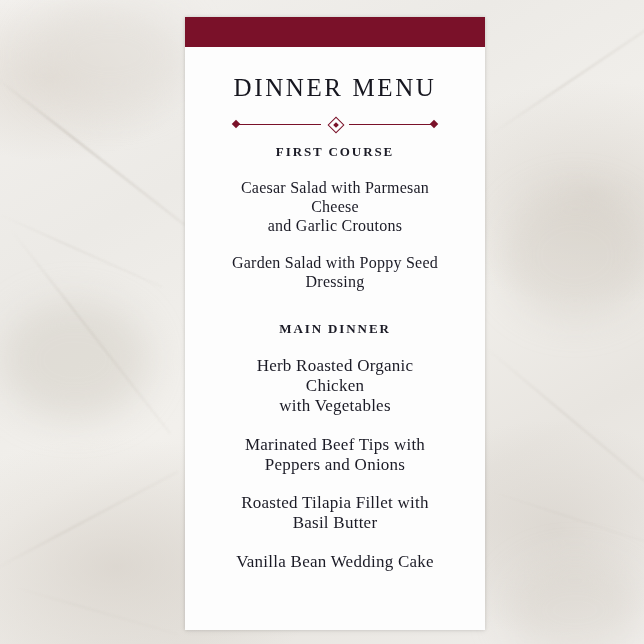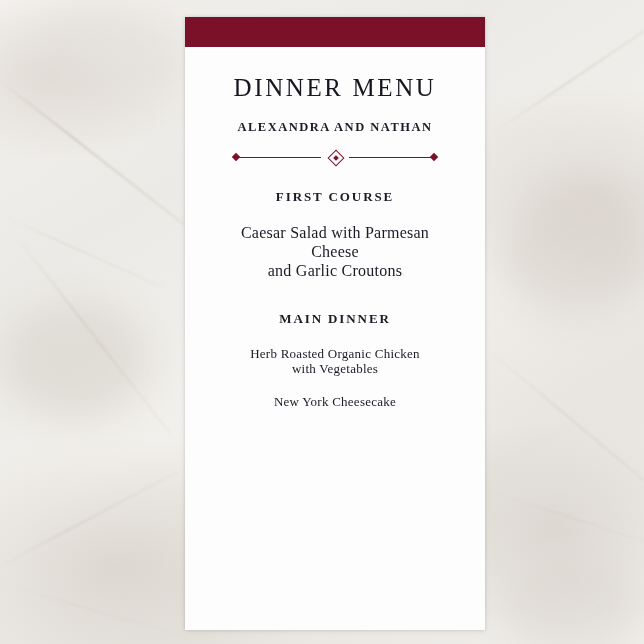--- a/index.html
+++ b/index.html
@@ -138,29 +138,29 @@
     top: 3px;
     width: 4px;
     height: 4px;
     background: #7a1129;
   }
 
   .course-heading {
     font-size: 13px;
     letter-spacing: 1.9px;
     font-weight: 700;
-    margin-top: 26px;
+    margin-top: 14px;
     margin-bottom: 0;
     color: #1b1b26;
   }
   .course-heading.main  { margin-top: 30px; }
   .course-heading.dessert { margin-top: 30px; }
 
   .dish {
-    font-size: 13px;
+    font-size: 17px;
     line-height: 1.18;
     margin-top: 18px;
     letter-spacing: 0.25px;
     color: #1b1b26;
     white-space: pre-line;
   }
   .dish.small { font-size: 16px; }
   .dish.first-of-course { margin-top: 19px; }
 </style>
 </head>
@@ -178,35 +178,40 @@
   <div class="vein v5"></div>
   <div class="vein v6"></div>
   <div class="vein v7"></div>
   <div class="vein v8"></div>
 
   <div class="card">
     <div class="card-top-band"></div>
     <div class="card-body">
 
       <div class="menu-title">DINNER MENU</div>
-      <div class="couple">ALEXANDRA AND NATHAN</div>
 
       <div class="divider">
         <div class="dot d-left"></div>
         <div class="line left"></div>
         <div class="diamond"></div>
         <div class="line right"></div>
         <div class="dot d-right"></div>
       </div>
 
       <div class="course-heading">FIRST COURSE</div>
       <div class="dish small first-of-course">Caesar Salad with Parmesan Cheese
 and Garlic Croutons</div>
+      <div class="dish small">Garden Salad with Poppy Seed
+Dressing</div>
 
       <div class="course-heading main">MAIN DINNER</div>
       <div class="dish first-of-course">Herb Roasted Organic Chicken
 with Vegetables</div>
-
-      <div class="dish">New York Cheesecake</div>
+      <div class="dish">Marinated Beef Tips with
+Peppers and Onions</div>
+      <div class="dish">Roasted Tilapia Fillet with
+Basil Butter</div>
+
+      <div class="dish first-of-course">Vanilla Bean Wedding Cake</div>
 
     </div>
   </div>
 </div>
 
 </body></html>

